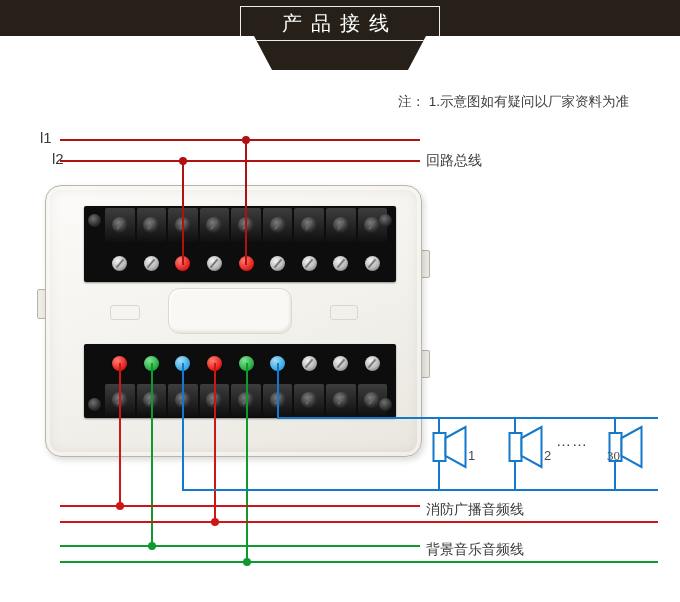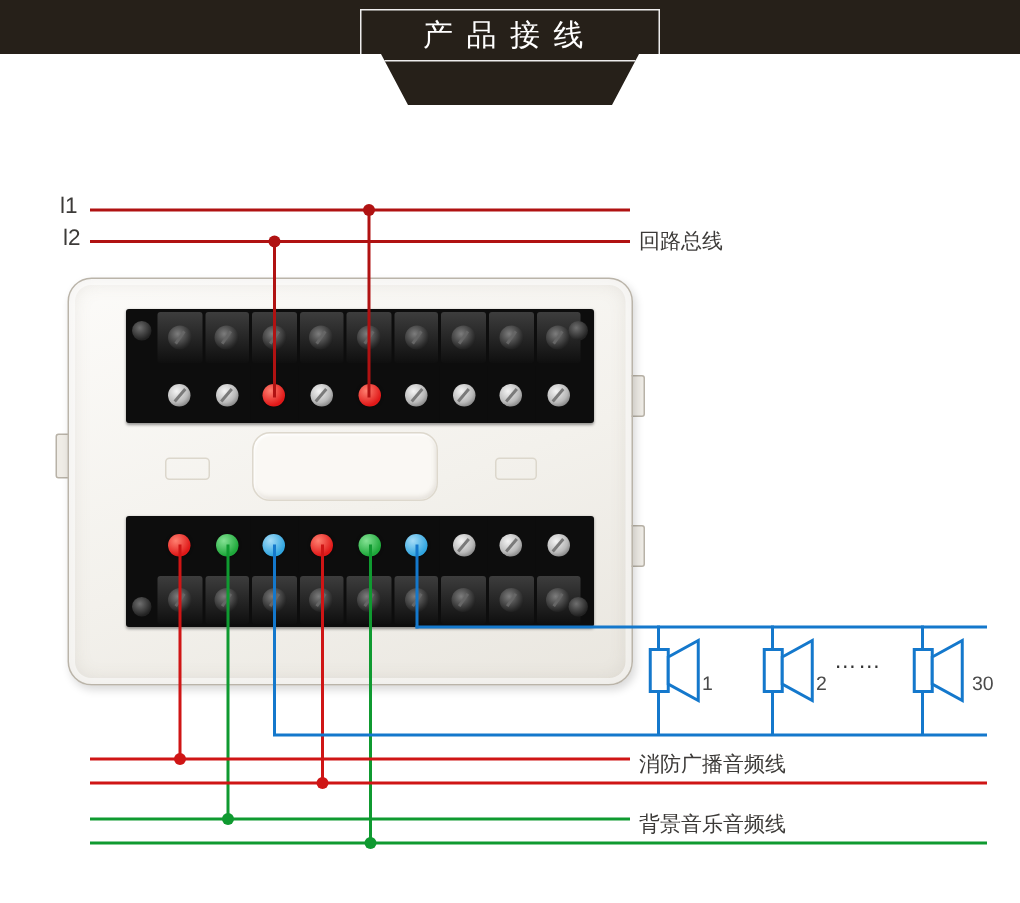--- a/index.html
+++ b/index.html
@@ -88,23 +88,24 @@
 </style>
 </head>
 <body>
 
 <div class="page">
 
   <div class="banner">
     <div class="banner-title">产品接线</div>
   </div>
 
+  <div class="note">注： 1.示意图如有疑问以厂家资料为准</div>
 
   <div class="lbl lbl-l" style="left:40px;top:129px;">l1</div>
-  <div class="lbl lbl-l" style="left:42px;top:150px;">l2</div>
+  <div class="lbl lbl-l" style="left:52px;top:150px;">l2</div>
   <div class="wire wh c-loop" style="left:60px;top:139px;width:360px;"></div>
   <div class="wire wh c-loop" style="left:60px;top:160px;width:360px;"></div>
   <div class="lbl" style="left:426px;top:152px;">回路总线</div>
   <div class="wire wv c-loop" style="left:245px;top:139px;height:126px;"></div>
   <div class="wire wv c-loop" style="left:182px;top:160px;height:105px;"></div>
   <div class="jdot jd-loop" style="left:242px;top:136px;"></div>
   <div class="jdot jd-loop" style="left:179px;top:157px;"></div>
 
   <div class="tab" style="left:37px;top:289px;width:10px;height:28px;"></div>
   <div class="tab" style="left:418px;top:250px;width:10px;height:26px;"></div>
@@ -286,15 +287,15 @@
   <div class="ellipsis" style="left:556px;top:432px;">……</div>
 
   <div class="wire wv c-blue" style="left:614px;top:417px;height:16px;"></div>
   <div class="wire wv c-blue" style="left:614px;top:460px;height:30px;"></div>
   <div class="speaker" style="left:608px;top:424px;">
     <svg width="36" height="46" viewBox="0 0 36 46">
         <rect x="1.5" y="9" width="12" height="28" fill="#fff" stroke="#1478cc" stroke-width="2"></rect>
         <polygon points="13.5,14 33.5,3 33.5,43 13.5,32" fill="#fff" stroke="#1478cc" stroke-width="2"></polygon>
       </svg>
   </div>
-  <div class="spk-num" style="left:648px;top:448px;">30</div>
+  <div class="spk-num" style="left:607px;top:448px;font-family:Liberation Serif, serif;">30</div>
 
 </div>
 
 </body></html>

